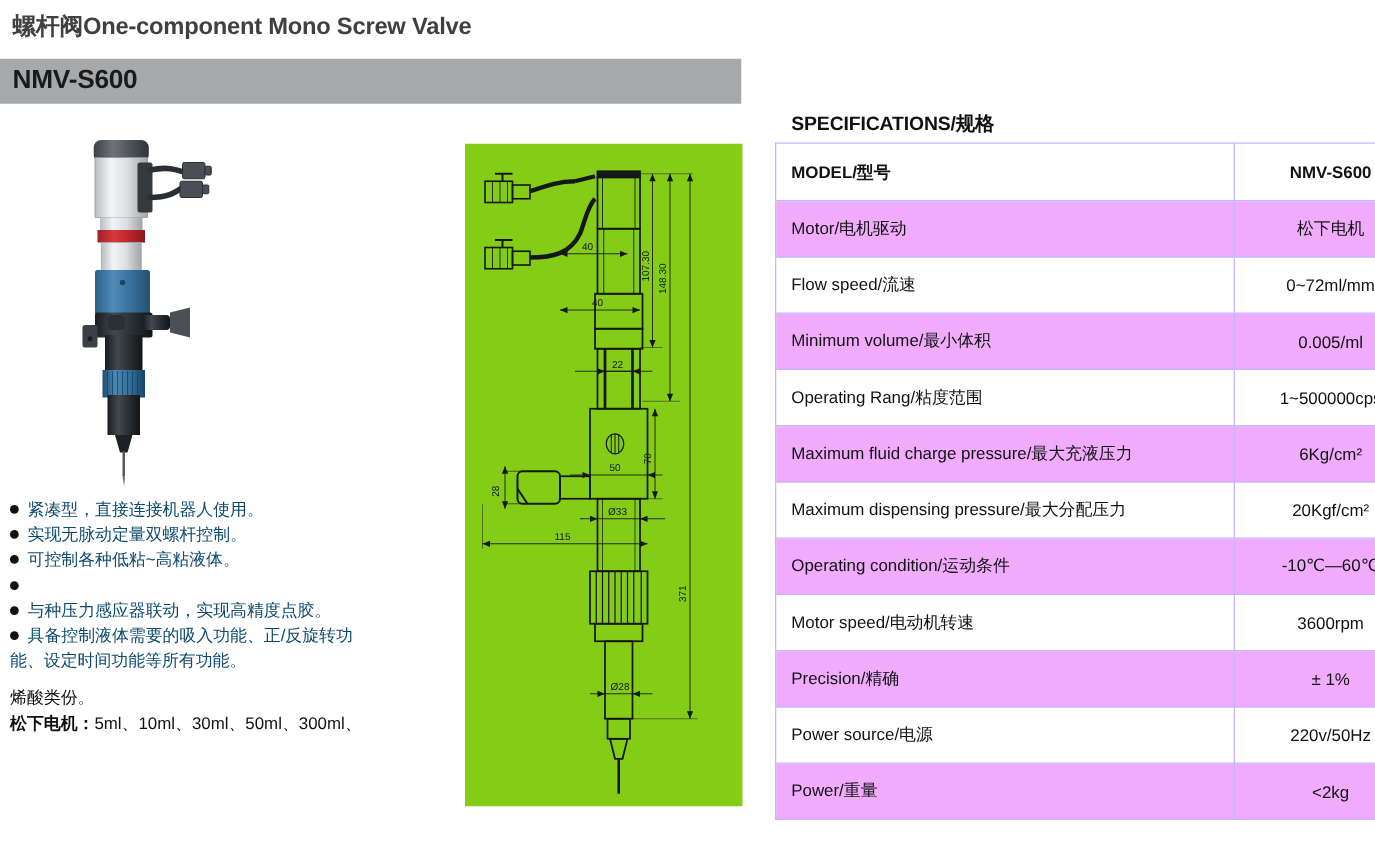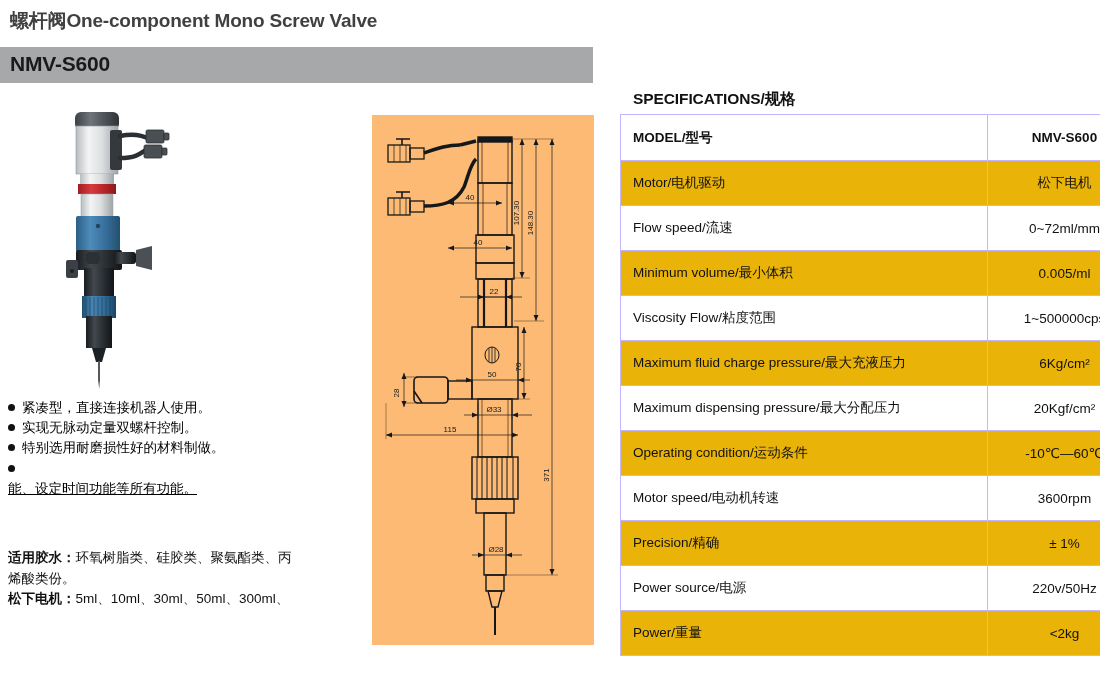--- a/index.html
+++ b/index.html
@@ -56,39 +56,38 @@
   .valve { position: absolute; left: 0; top: 0; }
 
   
   .features {
     position: absolute;
     left: 8px;
     top: 398px;
     width: 352px;
     font-size: 13.5px;
     line-height: 20.2px;
-    color: #000000;
+    color: #0c4a6e;
   }
   .features .row {
     display: block;
     white-space: nowrap;
   }
   .features .bullet {
     display: inline-block;
     width: 7px;
     height: 7px;
     border-radius: 50%;
     background: #111;
     margin-right: 7px;
     vertical-align: 1px;
   }
   .features .cont {
     display: block;
     white-space: nowrap;
-    text-decoration: underline;
   }
 
   
   .notes {
     position: absolute;
     left: 8px;
     top: 548px;
     width: 352px;
     font-size: 13.5px;
     line-height: 20.5px;
@@ -97,21 +96,21 @@
   .notes .lbl { font-weight: bold; }
   .notes p { margin: 0; white-space: nowrap; }
 
   
   .drawing-panel {
     position: absolute;
     left: 372px;
     top: 115px;
     width: 222px;
     height: 530px;
-    background: #fdba74;
+    background: #84cc16;
     overflow: hidden;
   }
   .drawing-panel svg { display: block; }
 
   
   .spec-heading {
     position: absolute;
     left: 633px;
     top: 89px;
     font-size: 15.5px;
@@ -128,21 +127,21 @@
     table-layout: fixed;
   }
   .spec-table td {
     border: 1px solid #c4b5fd;
     padding: 0 12px;
     font-size: 13.5px;
     color: #111;
     vertical-align: middle;
   }
   .spec-table tr.head td { font-weight: bold; }
-  .spec-table tr.alt td { background: #eab308; }
+  .spec-table tr.alt td { background: #f0abfc; }
   .spec-table td.param { width: 342px; height: 44px; }
   .spec-table td.value {
     width: 129px;
     text-align: center;
   }
   .spec-table tr.head td.param,
   .spec-table tr.head td.value { height: 45px; }
 </style>
 </head>
 <body>
@@ -247,27 +246,28 @@
     <path d="M52 248 L66 248 L62 262 L56 262 Z" fill="#1c2125"></path>
 
     <rect x="58" y="261" width="2" height="20" fill="#55595d"></rect>
     <path d="M58 281 L60 281 L59.3 289 Z" fill="#6a6e72"></path>
   </svg>
 </div>
 
 <div class="features">
   <span class="row"><span class="bullet"></span><span>紧凑型，直接连接机器人使用。</span></span>
   <span class="row"><span class="bullet"></span><span>实现无脉动定量双螺杆控制。</span></span>
-  <span class="row"><span class="bullet"></span><span>特别选用耐磨损性好的材料制做。</span></span>
+  <span class="row"><span class="bullet"></span><span>可控制各种低粘~高粘液体。</span></span>
   <span class="row"><span class="bullet"></span></span>
+  <span class="row"><span class="bullet"></span><span>与种压力感应器联动，实现高精度点胶。</span></span>
+  <span class="row"><span class="bullet"></span><span>具备控制液体需要的吸入功能、正/反旋转功</span></span>
   <span class="cont">能、设定时间功能等所有功能。</span>
 </div>
 
 <div class="notes">
-  <p><span class="lbl">适用胶水：</span><span>环氧树脂类、硅胶类、聚氨酯类、丙</span></p>
   <p><span>烯酸类份。</span></p>
   <p><span class="lbl">松下电机：</span><span>5ml、10ml、30ml、50ml、300ml、</span></p>
 </div>
 
 <div class="drawing-panel">
   <svg width="222" height="530" viewBox="0 0 222 530">
     <g stroke="#15181a" fill="none" stroke-width="1.4">
 
       <rect x="106" y="26" width="34" height="42"></rect>
       <rect x="106" y="22" width="34" height="5" fill="#15181a"></rect>
@@ -434,21 +434,21 @@
       </tr>
       <tr>
         <td class="param">Flow speed/流速</td>
         <td class="value">0~72ml/mm</td>
       </tr>
       <tr class="alt">
         <td class="param">Minimum volume/最小体积</td>
         <td class="value">0.005/ml</td>
       </tr>
       <tr>
-        <td class="param">Viscosity Flow/粘度范围</td>
+        <td class="param">Operating Rang/粘度范围</td>
         <td class="value">1~500000cps</td>
       </tr>
       <tr class="alt">
         <td class="param">Maximum fluid charge pressure/最大充液压力</td>
         <td class="value">6Kg/cm²</td>
       </tr>
       <tr>
         <td class="param">Maximum dispensing pressure/最大分配压力</td>
         <td class="value">20Kgf/cm²</td>
       </tr>

